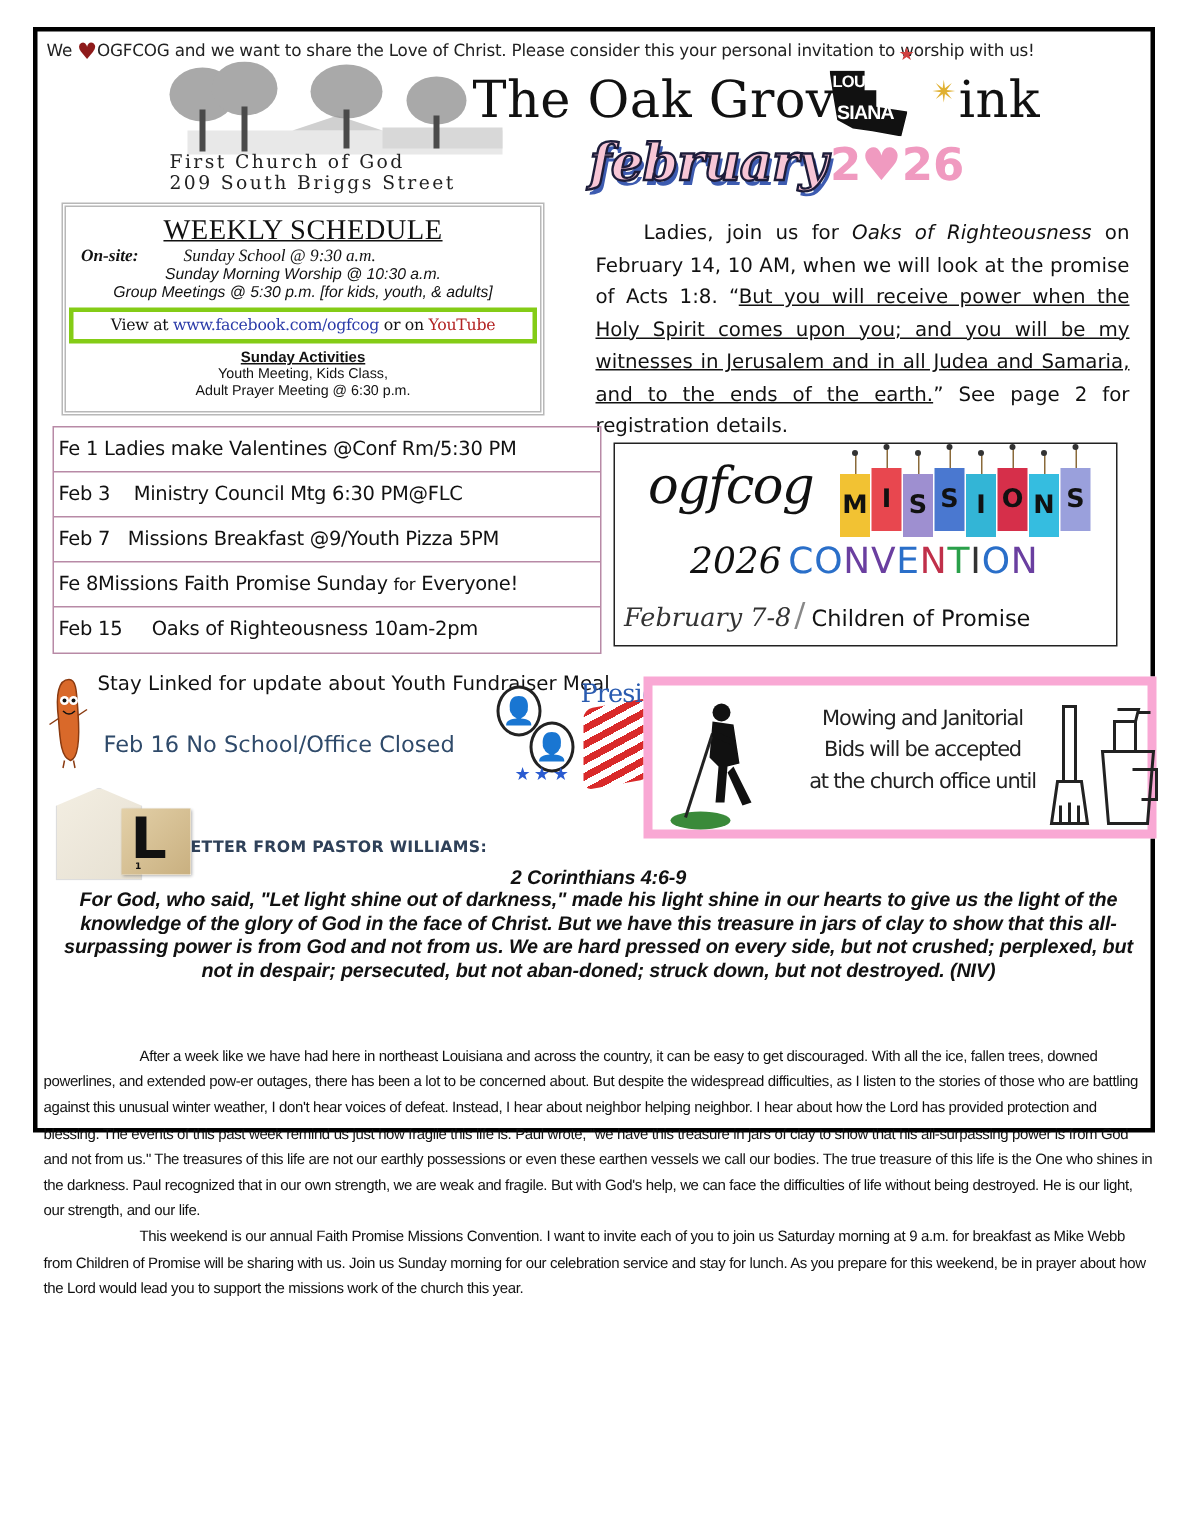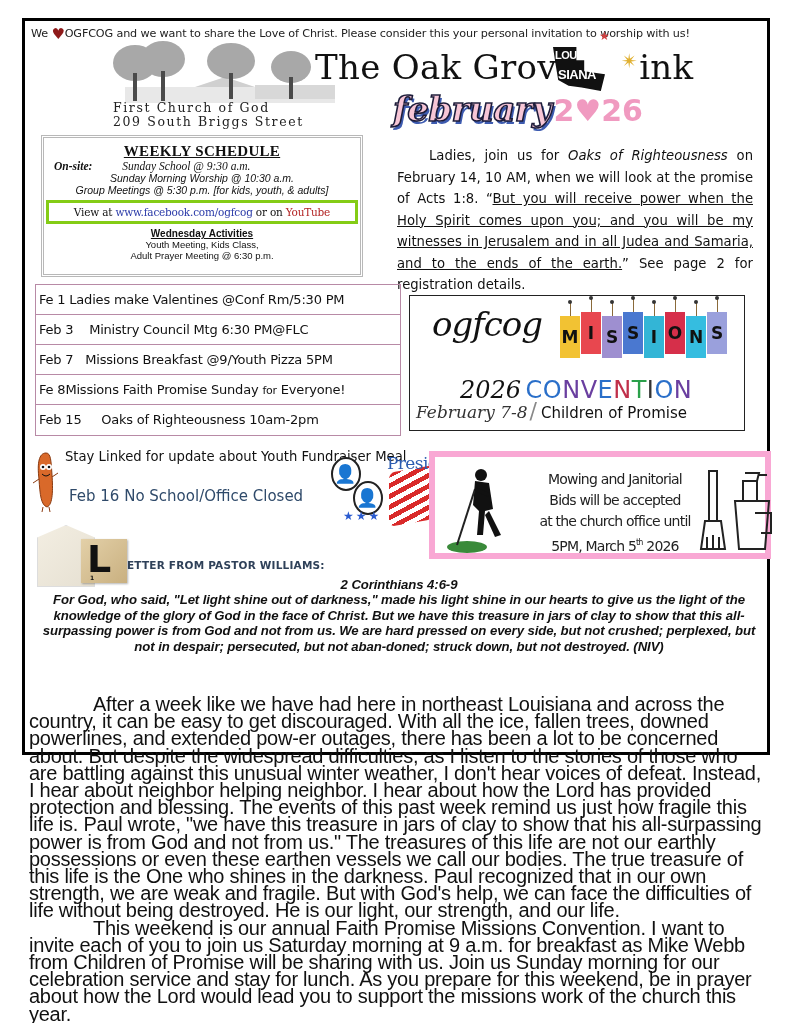--- a/index.html
+++ b/index.html
@@ -61,21 +61,21 @@
     font-family: "DejaVu Sans", sans-serif; font-weight: bold; font-size: 30px; color: #f09ac0;
     margin-left: 2px;
   }
 
   
   .weekly {
     position: absolute; left: 16px; top: 114px; width: 322px; height: 142px;
     border: 3px double #b8b8b8; background: #fff; text-align: center;
   }
   .weekly h2 {
-    font-family: "Liberation Serif", serif; font-weight: bold; font-size: 15px;
+    font-family: "Liberation Serif", serif; font-weight: normal; font-size: 19px;
     text-decoration: underline; margin-top: 5px; letter-spacing: 0.3px;
   }
   .weekly .onsite { font-family: "Liberation Serif", serif; font-style: italic; font-size: 11.5px; line-height: 12px; text-align: left; padding-left: 10px; }
   .weekly .onsite b { margin-right: 30px; }
   .weekly .line2 { font-style: italic; font-size: 10.5px; line-height: 12px; }
   .weekly .view {
     margin: 4px 2px 0 2px; border: 3px solid #84cc16; font-family: "DejaVu Serif", serif;
     font-size: 10.5px; padding: 3px 0; letter-spacing: -0.2px;
   }
   .weekly .view .fb { color: #2a3aa8; }
@@ -112,21 +112,21 @@
   .missions .ogfcog {
     position: absolute; left: 22px; top: 8px; font-family: "DejaVu Serif", serif; font-style: italic;
     font-size: 34px; color: #111; letter-spacing: -1px;
   }
   .tags { position: absolute; left: 150px; top: 6px; height: 60px; display: flex; gap: 1px; }
   .tag { position: relative; width: 20px; height: 42px; margin-top: 14px; display: flex; align-items: center; justify-content: center;
     font-family: "DejaVu Sans", sans-serif; font-weight: bold; font-size: 17px; color: #111; }
   .tag::before { content: ""; position: absolute; top: -14px; left: 50%; width: 1px; height: 14px; background: #8a6a3a; }
   .tag::after { content: ""; position: absolute; top: -16px; left: calc(50% - 2px); width: 4px; height: 4px; border-radius: 50%; background: #333; }
   .missions .conv {
-    position: absolute; left: 50px; top: 80px; white-space: nowrap;
+    position: absolute; left: 50px; top: 64px; white-space: nowrap;
   }
   .missions .conv .yr { font-family: "DejaVu Serif", serif; font-style: italic; font-size: 24px; color: #111; }
   .missions .conv .word { font-family: "DejaVu Sans", sans-serif; font-size: 24px; letter-spacing: 0.5px; }
   .missions .dates {
     position: absolute; left: 6px; top: 102px; white-space: nowrap;
   }
   .missions .dates .d { font-family: "DejaVu Serif", serif; font-style: italic; font-size: 17px; color: #333; }
   .missions .dates .slash { font-size: 22px; color: #888; margin: 0 4px 0 2px; font-family: "DejaVu Serif", serif; }
   .missions .dates .cop { font-family: "DejaVu Sans", sans-serif; font-size: 15px; color: #111; }
 
@@ -189,21 +189,21 @@
   .scripture {
     position: absolute; left: 6px; top: 556px; width: 736px; text-align: center;
     font-family: "Liberation Sans", sans-serif; font-weight: bold; font-style: italic; font-size: 13.2px; line-height: 15.4px; color: #111;
     letter-spacing: -0.1px;
   }
   .scripture .ref { display: block; }
 
   
   .letter-body {
     position: absolute; left: 4px; top: 675px; width: 740px;
-    font-family: "Liberation Sans", sans-serif; font-size: 20px; line-height: 17.2px; color: #111;
+    font-family: "Liberation Sans", sans-serif; font-size: 10px; line-height: 17.2px; color: #111;
     letter-spacing: -0.25px;
   }
   .letter-body p { text-indent: 64px; }
 </style>
 </head>
 <body>
 
 <div class="frame">
 
   <div class="invite">
@@ -251,21 +251,21 @@
   <div class="weekly">
     <h2>WEEKLY SCHEDULE</h2>
     <div class="onsite">
       <b>On-site:</b><span>Sunday School  @ 9:30 a.m.</span>
     </div>
     <div class="line2">Sunday Morning Worship @ 10:30 a.m.</div>
     <div class="line2">Group Meetings @ 5:30 p.m. [for kids, youth, &amp; adults]</div>
     <div class="view">
       <span>View at </span><span class="fb">www.facebook.com/ogfcog</span><span> or on </span><span class="yt">YouTube</span>
     </div>
-    <div class="wed">Wednesday Activities</div>
+    <div class="wed">Sunday Activities</div>
     <div class="wed-lines">Youth Meeting, Kids Class,</div>
     <div class="wed-lines">Adult Prayer Meeting @ 6:30 p.m.</div>
   </div>
 
   <div class="oaks">
     <span>Ladies, join us for </span><i>Oaks of Righteousness</i><span> on February 14, 10 AM, when we will look at the promise of Acts 1:8. “</span><u>But you will receive power when the Holy Spirit comes upon you; and you will be my witnesses in Jerusalem and in all Judea and Samaria, and to the ends of the earth.</u><span>”  See page 2 for registration details.</span>
   </div>
 
   <div class="events">
     <div class="row"><span class="date">Fe 1 </span><span style="white-space:pre"> Ladies make Valentines @Conf Rm/5:30 PM</span></div>
@@ -327,21 +327,20 @@
       <circle cx="36" cy="10" r="6" fill="#111"></circle>
       <path d="M30 16 L44 18 L48 44 L40 46 L38 70 L32 70 L34 46 L28 40 Z" fill="#111"></path>
       <path d="M44 46 L56 70 L50 72 L40 50 Z" fill="#111"></path>
       <path d="M30 24 L12 80" stroke="#222" stroke-width="2"></path>
       <path d="M30 24 L44 30" stroke="#111" stroke-width="4"></path>
     </svg>
     <div class="txt">
       <div>Mowing and Janitorial</div>
       <div>Bids will be accepted</div>
       <div>at the church office until</div>
-      <div><span>5PM, March 5</span><sup>th</sup><span> 2026</span></div>
     </div>
     <svg class="broom" viewBox="0 0 76 86" fill="none" stroke="#222" stroke-width="2">
       <rect x="10" y="4" width="8" height="50"></rect>
       <path d="M6 54 L22 54 L26 82 L2 82 Z"></path>
       <path d="M8 70 L8 82 M14 68 L14 82 M20 70 L20 82"></path>
       <path d="M36 34 L70 34 L66 82 L40 82 Z"></path>
       <path d="M44 14 L58 14 L58 34 L44 34 Z"></path>
       <path d="M46 6 L60 6 L58 14 M60 8 L68 8"></path>
       <path d="M56 46 L72 46 L72 66 L62 66"></path>
     </svg>

